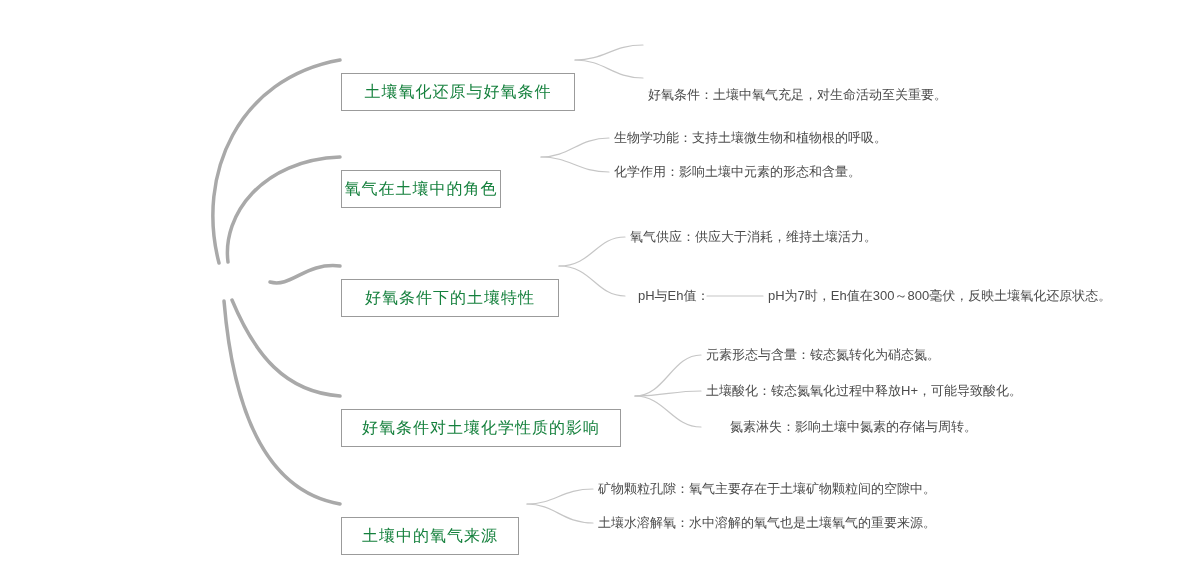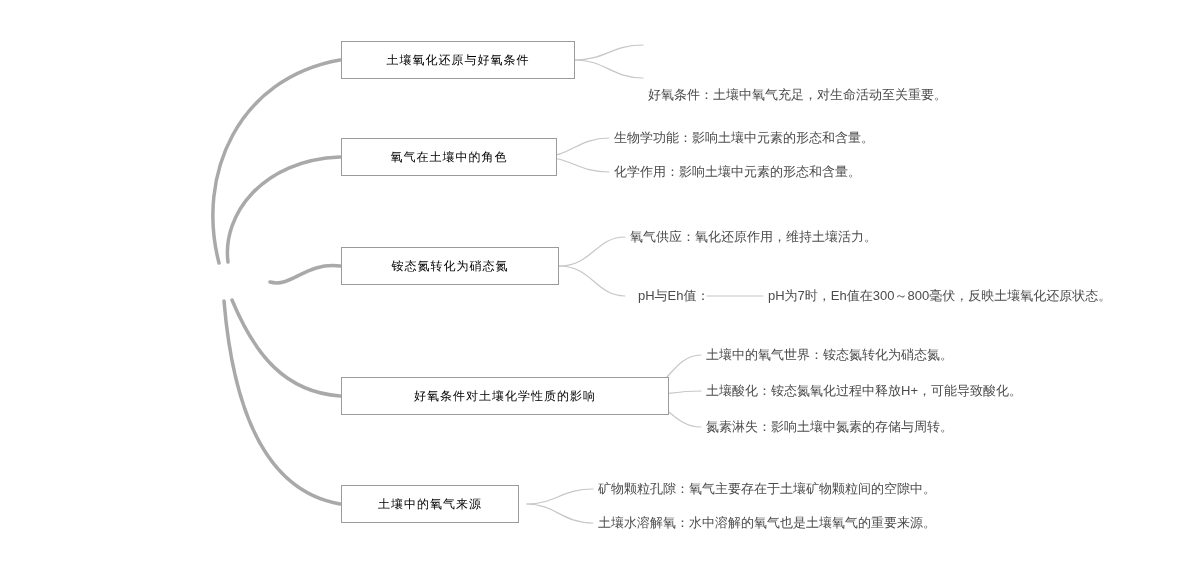--- a/index.html
+++ b/index.html
@@ -29,49 +29,50 @@
     font-weight: bold;
     display: flex; align-items: center; justify-content: center;
     letter-spacing: 1px;
     cursor: pointer;
   }
   .branch-node {
     position: absolute;
     height: 38px;
     background: #ffffff;
     border: 1px solid #9b9b9b;
-    color: #000000;
-    font-size: 12px;
+    color: #15803d;
+    font-size: 16px;
     display: flex; align-items: center; justify-content: center;
     letter-spacing: 1px;
     cursor: pointer;
+    margin-top: 32px;
   }
   .branch-1 { left: 341px; top: 41px;  width: 234px; }
-  .branch-2 { left: 341px; top: 138px; width: 216px; }
+  .branch-2 { left: 341px; top: 138px; width: 160px; }
   .branch-3 { left: 341px; top: 247px; width: 218px; }
-  .branch-4 { left: 341px; top: 377px; width: 328px; }
+  .branch-4 { left: 341px; top: 377px; width: 280px; }
   .branch-5 { left: 341px; top: 485px; width: 178px; }
   .leaf {
     position: absolute;
     font-size: 13px;
     color: #4b4b4b;
     line-height: 18px;
     white-space: nowrap;
     cursor: pointer;
   }
   .leaf-1-1 { left: 648px; top: 36px; }
   .leaf-1-2 { left: 648px; top: 86px; }
   .leaf-2-1 { left: 614px; top: 129px; }
   .leaf-2-2 { left: 614px; top: 163px; text-align: center; }
   .leaf-3-1 { left: 630px; top: 228px; }
   .leaf-3-2 { left: 630px; top: 287px; margin-left: 8px; }
   .leaf-3-2-child { left: 768px; top: 287px; }
   .leaf-4-1 { left: 706px; top: 346px; }
   .leaf-4-2 { left: 706px; top: 382px; }
-  .leaf-4-3 { left: 706px; top: 418px; text-align: center; }
+  .leaf-4-3 { left: 730px; top: 418px; text-align: center; }
   .leaf-5-1 { left: 598px; top: 480px; }
   .leaf-5-2 { left: 598px; top: 514px; }
 </style>
 </head>
 <body>
 
 <div class="canvas">
 
   <svg class="edges" width="1200" height="567" viewBox="0 0 1200 567">
 
@@ -95,33 +96,33 @@
       <path d="M 635 396 C 665 396, 672 391, 701 391" stroke="#c6c6c6"></path>
       <path d="M 635 396 C 665 396, 672 427, 701 427" stroke="#c6c6c6"></path>
       <path d="M 527 504 C 555 504, 562 489, 593 489" stroke="#c6c6c6"></path>
       <path d="M 527 504 C 555 504, 562 523, 593 523" stroke="#c6c6c6"></path>
     </g>
   </svg>
 
 
   <div class="branch-node branch-1">土壤氧化还原与好氧条件</div>
   <div class="branch-node branch-2">氧气在土壤中的角色</div>
-  <div class="branch-node branch-3">铵态氮转化为硝态氮</div>
+  <div class="branch-node branch-3">好氧条件下的土壤特性</div>
   <div class="branch-node branch-4">好氧条件对土壤化学性质的影响</div>
   <div class="branch-node branch-5">土壤中的氧气来源</div>
 
   <div class="leaf leaf-1-2">好氧条件：土壤中氧气充足，对生命活动至关重要。</div>
 
-  <div class="leaf leaf-2-1">生物学功能：影响土壤中元素的形态和含量。</div>
+  <div class="leaf leaf-2-1">生物学功能：支持土壤微生物和植物根的呼吸。</div>
   <div class="leaf leaf-2-2">化学作用：影响土壤中元素的形态和含量。</div>
 
-  <div class="leaf leaf-3-1">氧气供应：氧化还原作用，维持土壤活力。</div>
+  <div class="leaf leaf-3-1">氧气供应：供应大于消耗，维持土壤活力。</div>
   <div class="leaf leaf-3-2">pH与Eh值：</div>
   <div class="leaf leaf-3-2-child">pH为7时，Eh值在300～800毫伏，反映土壤氧化还原状态。</div>
 
-  <div class="leaf leaf-4-1">土壤中的氧气世界：铵态氮转化为硝态氮。</div>
+  <div class="leaf leaf-4-1">元素形态与含量：铵态氮转化为硝态氮。</div>
   <div class="leaf leaf-4-2">土壤酸化：铵态氮氧化过程中释放H+，可能导致酸化。</div>
   <div class="leaf leaf-4-3">氮素淋失：影响土壤中氮素的存储与周转。</div>
 
   <div class="leaf leaf-5-1">矿物颗粒孔隙：氧气主要存在于土壤矿物颗粒间的空隙中。</div>
   <div class="leaf leaf-5-2">土壤水溶解氧：水中溶解的氧气也是土壤氧气的重要来源。</div>
 
 </div>
 
 </body></html>

